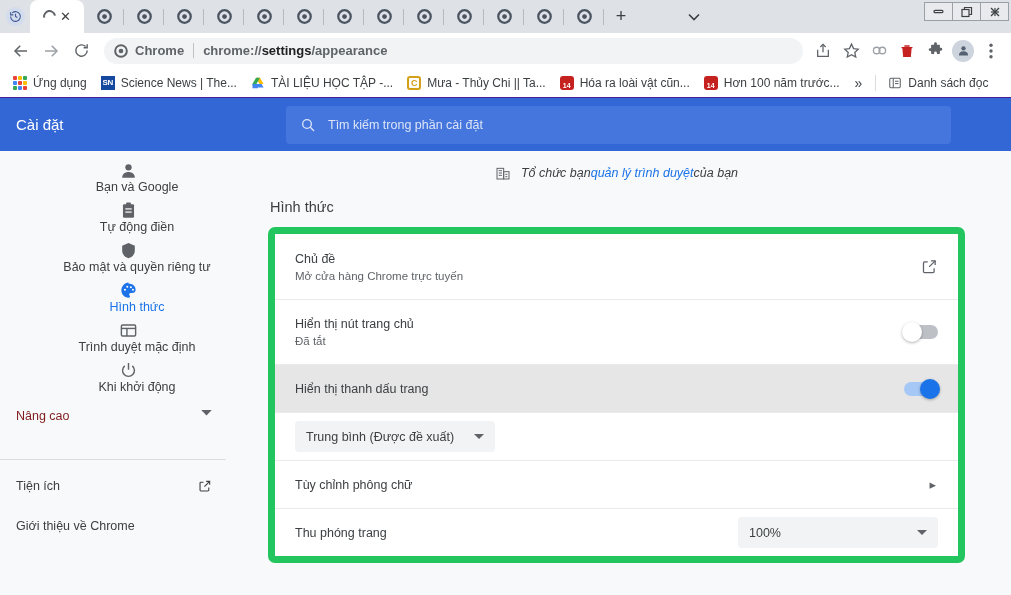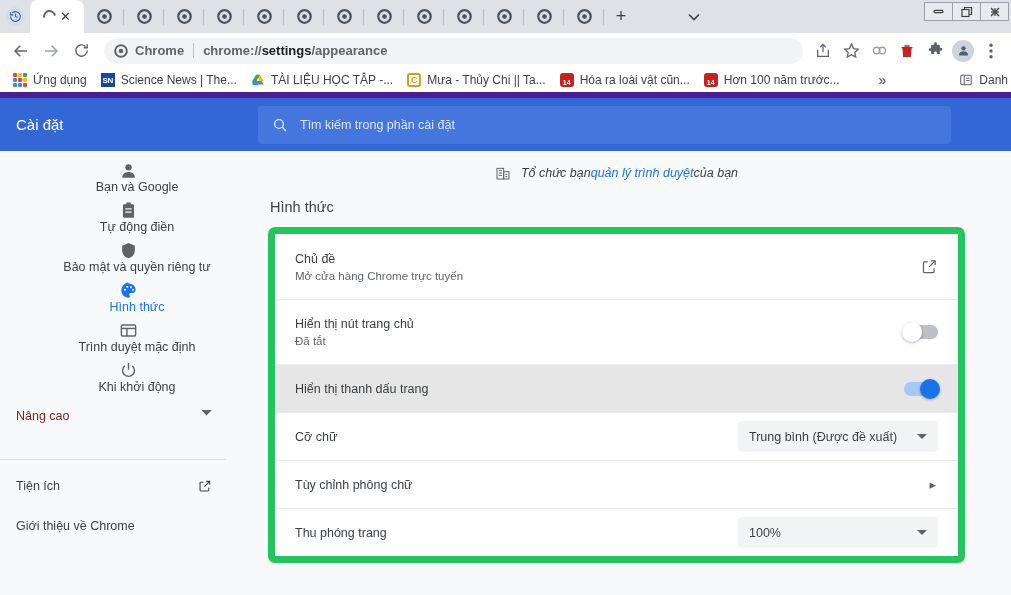--- a/index.html
+++ b/index.html
@@ -111,22 +111,21 @@
     background: #cdd4dd;
     display: flex; align-items: center; justify-content: center;
   }
 
   
   .bookmarks {
     height: 30px; background: #fff;
     display: flex; align-items: center;
     padding: 0 6px;
     font-size: 12px; color: #3c4043;
-    border-bottom: 6px solid #4c1d95;
-    gap: 24px;
+    border-bottom: 1px solid #4c1d95;
   }
   .bm {
     display: flex; align-items: center;
     padding: 0 7px; height: 24px;
     border-radius: 4px; flex: 0 0 auto;
     white-space: nowrap;
   }
   .bm-label { margin-left: 6px; }
   .bm-overflow {
     padding: 0 8px; color: #3c4043; font-size: 14px;
@@ -153,21 +152,21 @@
   }
   .c-icon {
     width: 14px; height: 14px; border: 2px solid #d4a017;
     border-radius: 3px; color: #d4a017; font-size: 9px; font-weight: bold;
     display: flex; align-items: center; justify-content: center;
   }
 
   
   .settings-header {
     height: 53px; background: #3367d6;
-    display: flex; align-items: center;
+    display: flex; align-items: center; gap: 28px;
   }
   .settings-title {
     width: 258px; padding-left: 16px;
     color: #fff; font-size: 15px;
   }
   .search-wrap {
     flex: 1; margin-right: 60px;
     height: 38px; background: #4476de;
     border-radius: 4px;
     display: flex; align-items: center;
@@ -713,23 +712,20 @@
         </div>
         <div class="row highlight">
           <div class="row-text">
             <div class="row-title">Hiển thị thanh dấu trang</div>
           </div>
           <span class="toggle on">
             <span class="knob"></span>
           </span>
         </div>
         <div class="row">
-          <div class="row-text">
-            <div class="row-title">Cỡ chữ</div>
-          </div>
           <div class="select">
             <span class="val">Trung bình (Được đề xuất)</span>
             <span class="caret"></span>
           </div>
         </div>
         <div class="row">
           <div class="row-text">
             <div class="row-title">Tùy chỉnh phông chữ</div>
           </div>
           <span class="arrow-right">▸</span>

